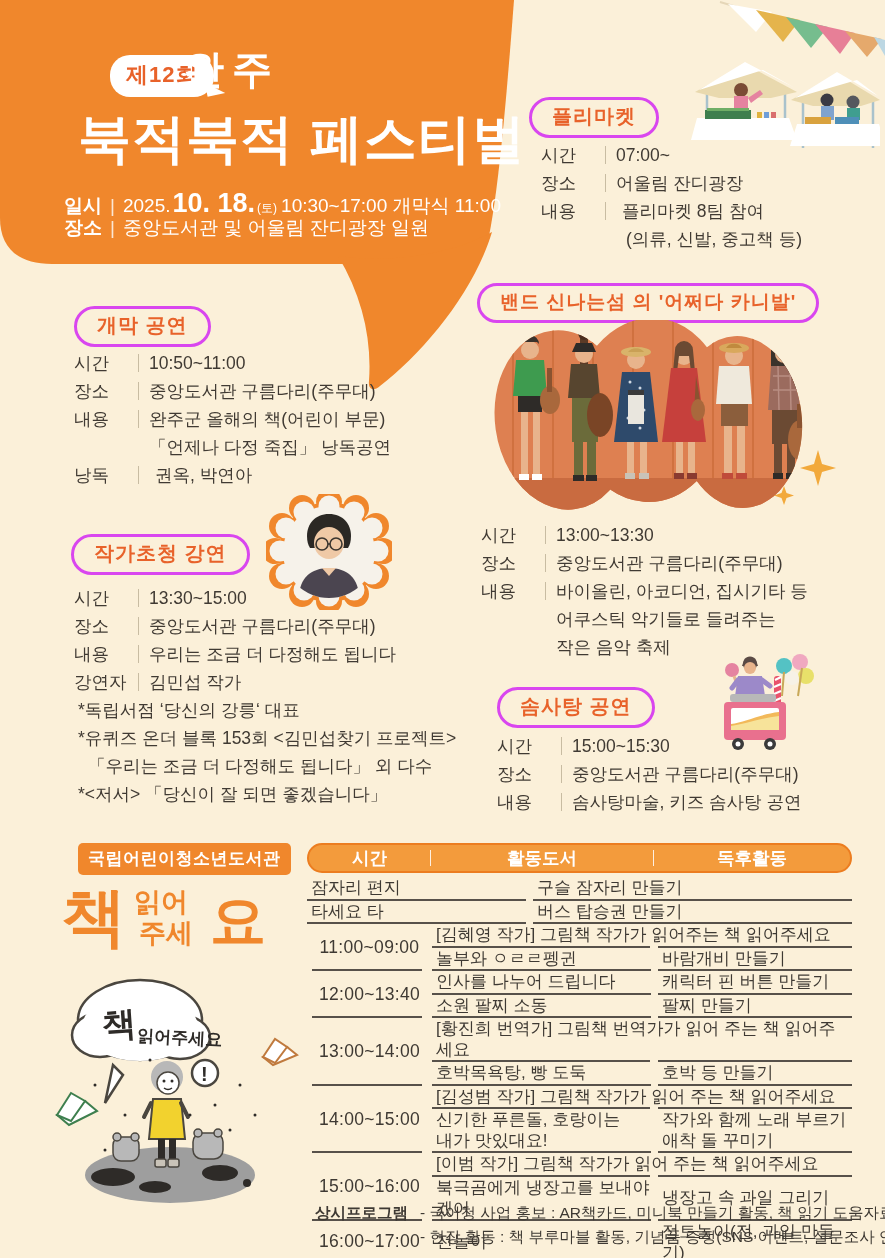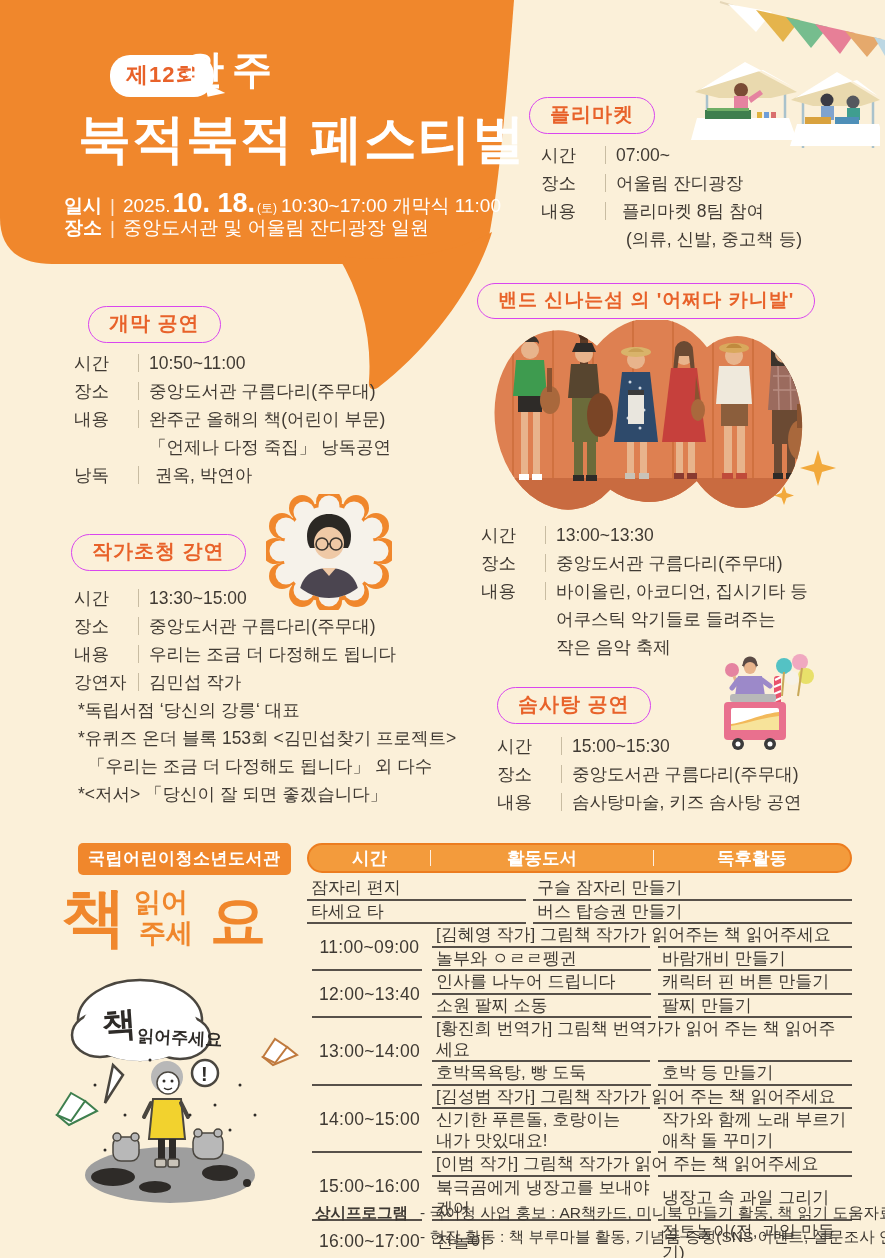--- a/index.html
+++ b/index.html
@@ -36,21 +36,21 @@
   .meta-row{
     position:absolute; color:#fff; font-size:19px; display:flex; align-items:baseline; white-space:nowrap;
   }
   .meta-label{font-weight:bold; margin-right:8px;}
   .meta-bar{opacity:.8; font-weight:300; margin-right:8px;}
   .date-big{font-size:27px; font-weight:800; margin:0 2px;}
   .date-sup{font-size:12px; vertical-align:super; margin-right:4px;}
 
   
   .pill{
-    position:absolute; border:1px solid #d946ef; color:#E8622A;
+    position:absolute; border:3px solid #d946ef; color:#E8622A;
     border-radius:26px; font-weight:800; background:transparent;
     padding:3px 20px 5px; font-size:20px; letter-spacing:1px; white-space:nowrap;text-align:center;
   }
 
   
   .info{position:absolute; font-size:17.5px; color:#403A33;}
   .irow{display:flex; align-items:center; height:28px; white-space:nowrap;}
   .ilabel{
     display:inline-block; width:56px; text-align:justify;
     -moz-text-align-last:justify; text-align-last:justify; font-weight:500;
@@ -193,21 +193,21 @@
         <span class="isep"></span>
         <span class="ival" style="padding-left:6px">플리마켓 8팀 참여</span>
       </div>
     <div class="irow">
         <span class="ilabel"></span>
         <span class="isep hide"></span>
         <span class="ival" style="padding-left:10px">(의류, 신발, 중고책 등)</span>
       </div>
   </div>
 
-  <div class="pill" style="left:88px;top:306px;">개막 공연</div>
+  <div class="pill" style="left:74px;top:306px;">개막 공연</div>
   <div class="info" style="left:74px;top:349px;">
     <div class="irow">
         <span class="ilabel">시간</span>
         <span class="isep"></span>
         <span class="ival">10:50~11:00</span>
       </div>
     <div class="irow">
         <span class="ilabel">장소</span>
         <span class="isep"></span>
         <span class="ival">중앙도서관 구름다리(주무대)</span>

